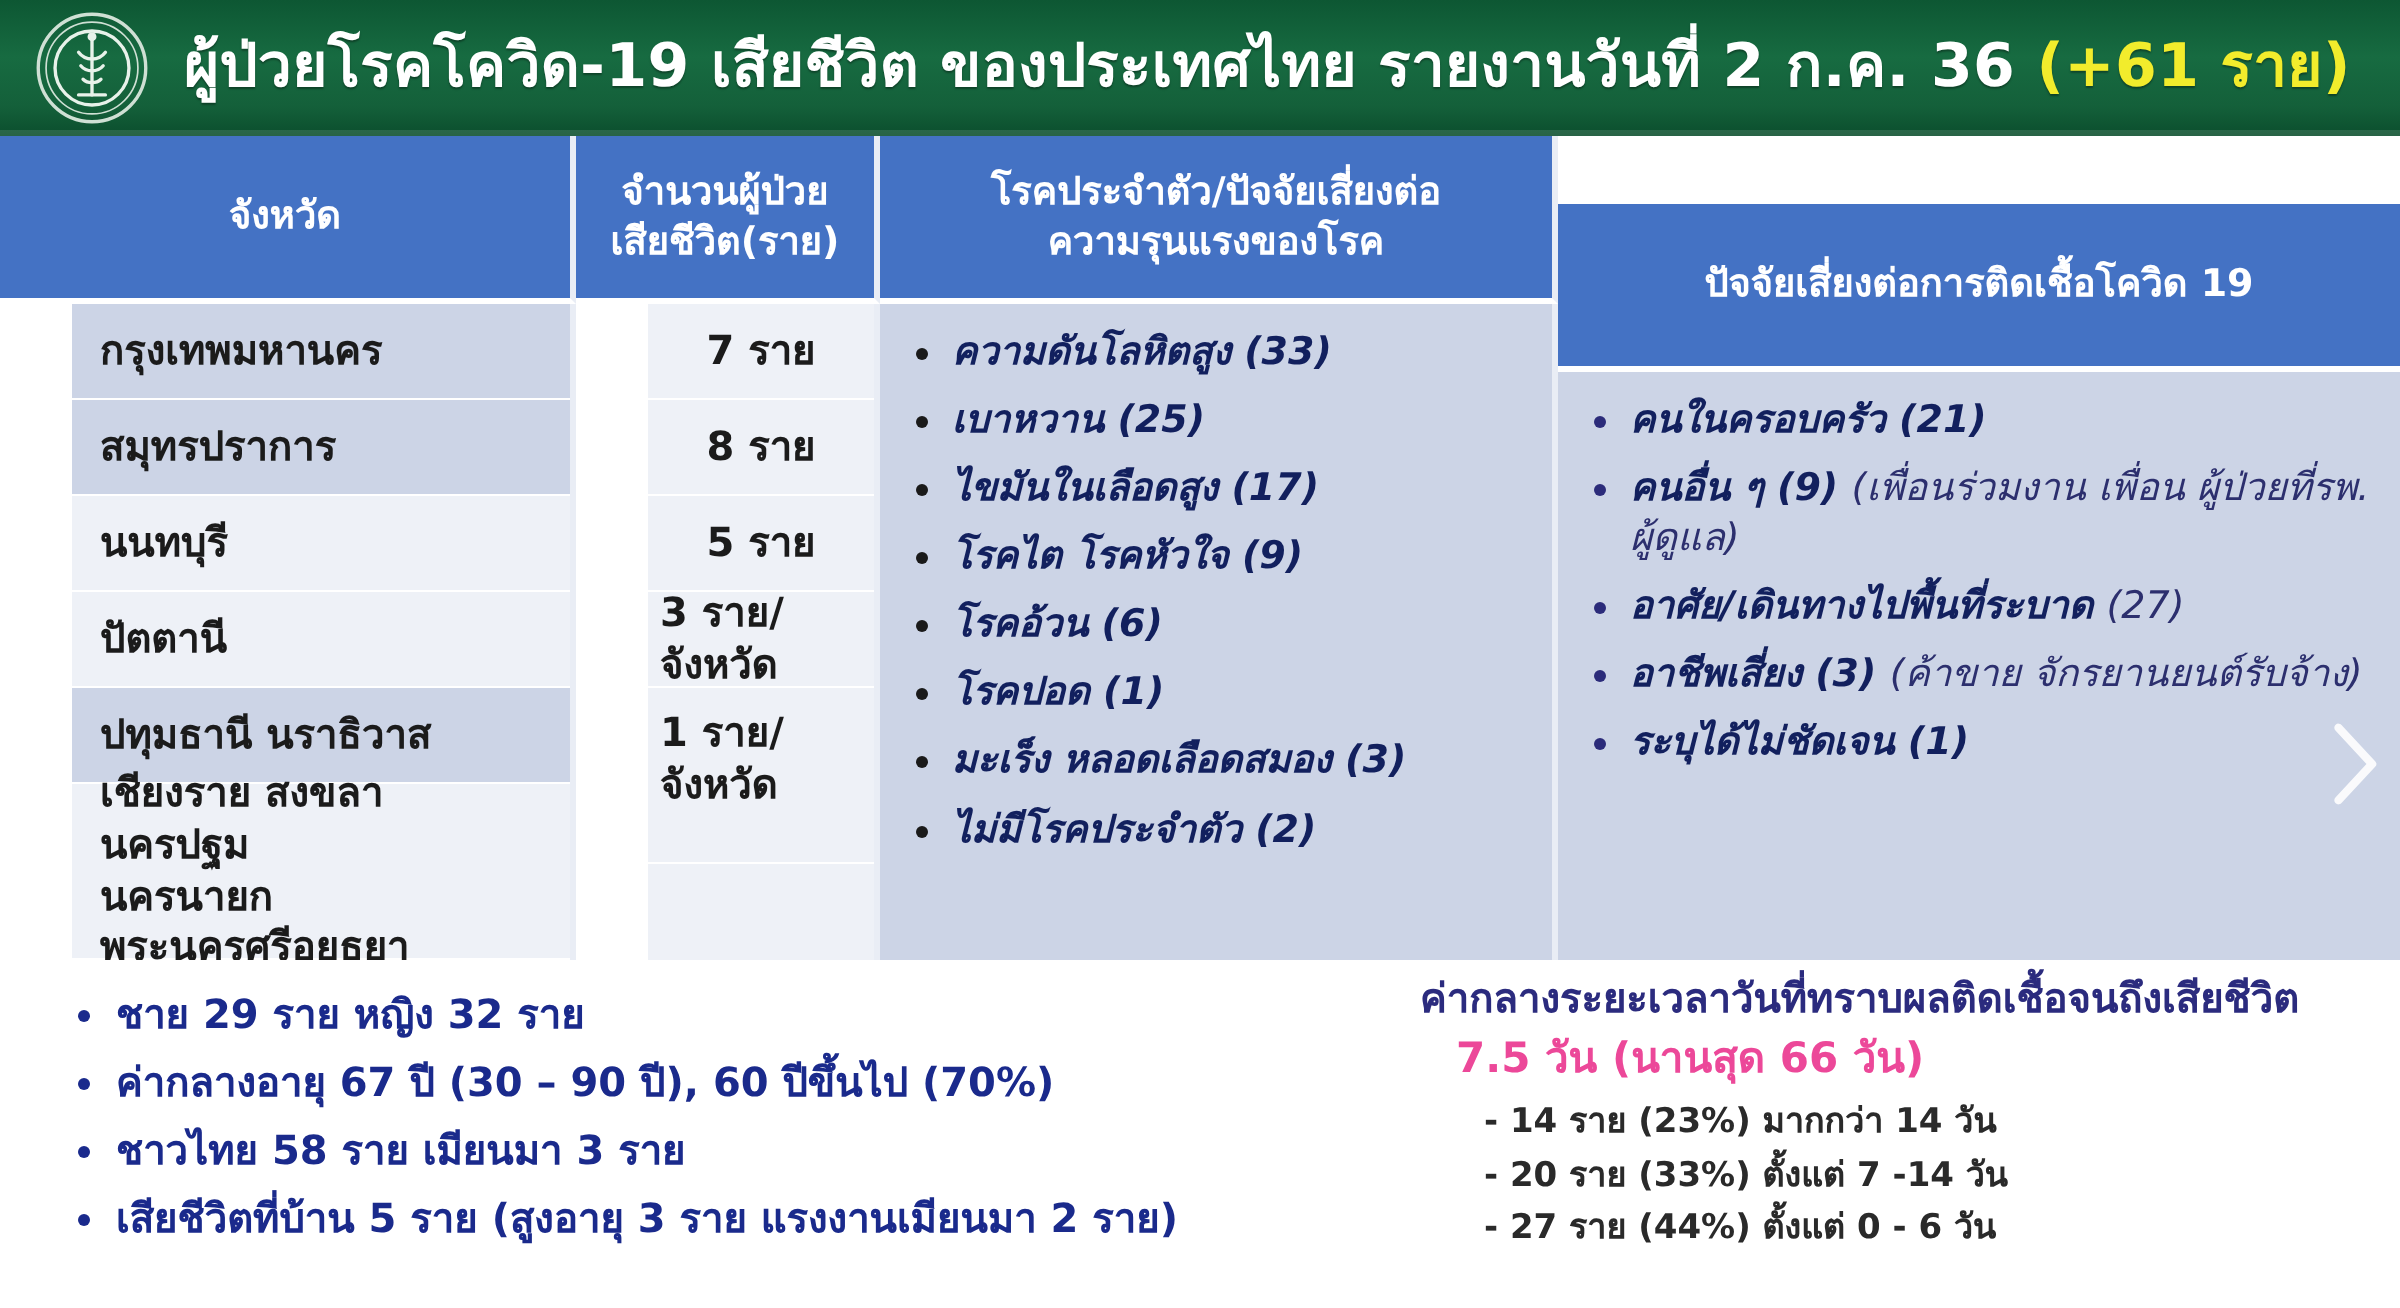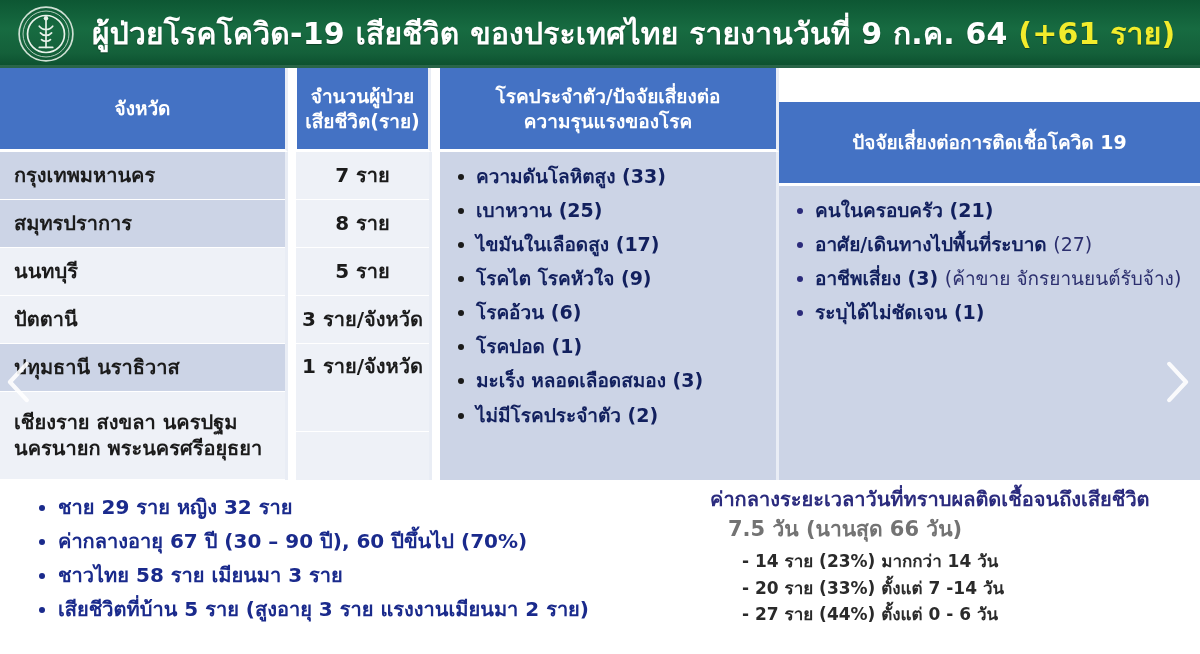--- a/index.html
+++ b/index.html
@@ -70,21 +70,21 @@
     align-items: stretch;
     background: #ffffff;
   }
 
   .col {
     position: relative;
     display: flex;
     flex-direction: column;
   }
   .col-province   { width: 288px; }
-  .col-count      { width: 152px; align-items: center; }
+  .col-count      { width: 152px; }
   .col-conditions { width: 339px; }
   .col-risk       { flex: 1; margin-top: 34px; }
 
   
   .col-head {
     height: 84px;
     background: #4472c4;
     color: #ffffff;
     font-size: 19px;
     font-weight: bold;
@@ -110,39 +110,41 @@
 
   .cell {
     display: flex;
     align-items: center;
     padding: 0 14px;
     color: #1b1b1b;
     font-size: 20px;
     font-weight: bold;
     line-height: 1.28;
     border-bottom: 1px solid #ffffff;
+    margin-left: 36px;
   }
   .cell.shade-a { background: #ccd4e6; }
   .cell.shade-b { background: #eef1f7; }
   .cell.r1, .cell.r2, .cell.r3, .cell.r4, .cell.r5 { height: 48px; }
   .cell.r6 { height: 88px; }
   .cell.tail { flex: 1; border-bottom: none; }
 
   .col-count .cell { justify-content: center; padding: 0 6px; }
   .col-count .cell.r6 { align-items: flex-start; padding-top: 10px; }
   .col-province .cell.r6 { align-items: center; }
 
   .multi { display: block; }
   .multi span { display: block; }
 
   
   .panel {
     height: 100%;
     background: #ccd4e6;
     padding: 12px 10px 22px 14px;
+    font-style: italic;
   }
   .panel-light { background: #ccd4e6; }
 
   ul.bullets { list-style: none; }
   ul.bullets > li {
     position: relative;
     padding-left: 22px;
     margin-bottom: 9px;
     font-size: 19px;
     line-height: 1.32;
@@ -219,21 +221,21 @@
     font-weight: bold;
     color: #2b2b7e;
     line-height: 1.3;
     text-align: left;
     padding-left: 10px;
     white-space: nowrap;
   }
   .fr-value {
     font-size: 21px;
     font-weight: bold;
-    color: #737373;
+    color: #ec4899;
     line-height: 1.35;
     padding-left: 28px;
     margin-top: 3px;
     white-space: nowrap;
   }
   ul.fr-list {
     list-style: none;
     margin-top: 5px;
     padding-left: 42px;
   }
@@ -260,21 +262,21 @@
           <path d="M50 24 L50 74"></path>
           <path d="M38 36 C 44 44, 56 44, 62 36"></path>
           <path d="M40 48 C 45 54, 55 54, 60 48"></path>
           <path d="M42 60 C 46 64, 54 64, 58 60"></path>
           <path d="M38 74 L62 74"></path>
         </g>
         <circle cx="50" cy="22" r="4" fill="#e8f2ea"></circle>
       </svg>
     </div>
     <div class="header-title">
-      <span>ผู้ป่วยโรคโควิด-19 เสียชีวิต ของประเทศไทย รายงานวันที่ 9 ก.ค. 64 </span><span class="accent">(+61 ราย)</span>
+      <span>ผู้ป่วยโรคโควิด-19 เสียชีวิต ของประเทศไทย รายงานวันที่ 2 ก.ค. 36 </span><span class="accent">(+61 ราย)</span>
     </div>
   </div>
 
   <div class="table">
 
     <div class="col col-province">
       <div class="col-head">จังหวัด</div>
       <div class="col-body">
         <div class="rows">
           <div class="cell r1 shade-a">
@@ -344,20 +346,21 @@
         </div>
       </div>
     </div>
 
     <div class="col col-risk">
       <div class="col-head">ปัจจัยเสี่ยงต่อการติดเชื้อโควิด 19</div>
       <div class="col-body">
         <div class="panel panel-light">
           <ul class="bullets">
             <li><span>คนในครอบครัว (21)</span><span class="thin"></span></li>
+            <li><span>คนอื่น ๆ (9) </span><span class="thin">(เพื่อนร่วมงาน เพื่อน ผู้ป่วยที่รพ. ผู้ดูแล)</span></li>
             <li><span>อาศัย/เดินทางไปพื้นที่ระบาด </span><span class="thin">(27)</span></li>
             <li><span>อาชีพเสี่ยง (3) </span><span class="thin">(ค้าขาย จักรยานยนต์รับจ้าง)</span></li>
             <li><span>ระบุได้ไม่ชัดเจน (1)</span><span class="thin"></span></li>
           </ul>
         </div>
       </div>
     </div>
 
     <svg class="chev chev-left" viewBox="0 0 24 34">
       <path d="M18 3 L5 17 L18 31" fill="none" stroke="#ffffff" stroke-width="3.2" stroke-linecap="round" stroke-linejoin="round"></path>

